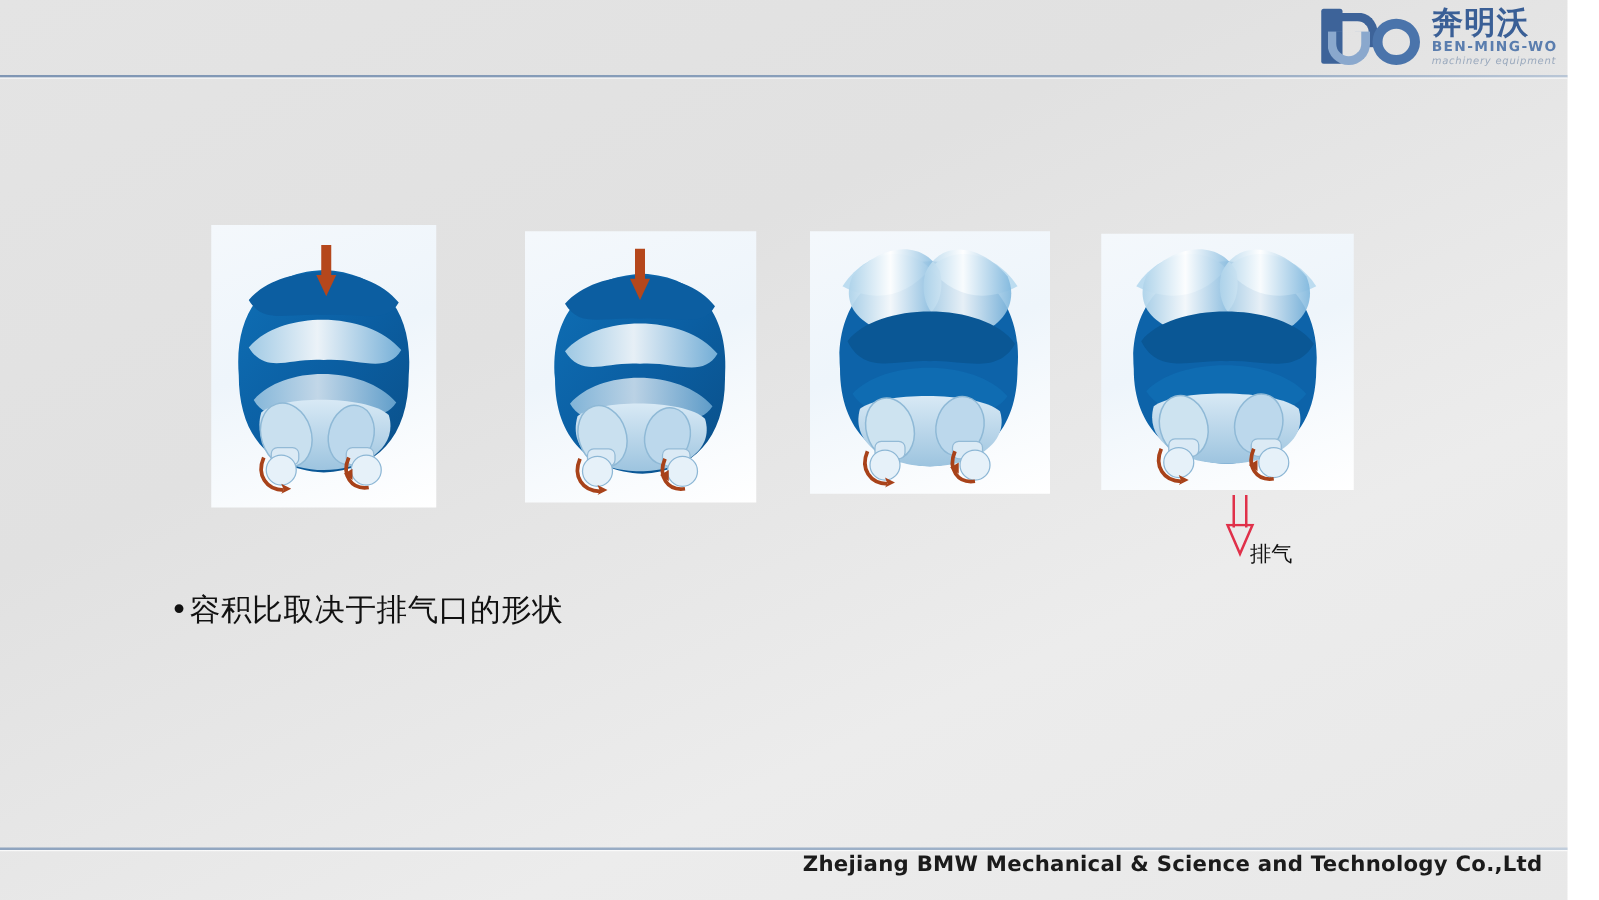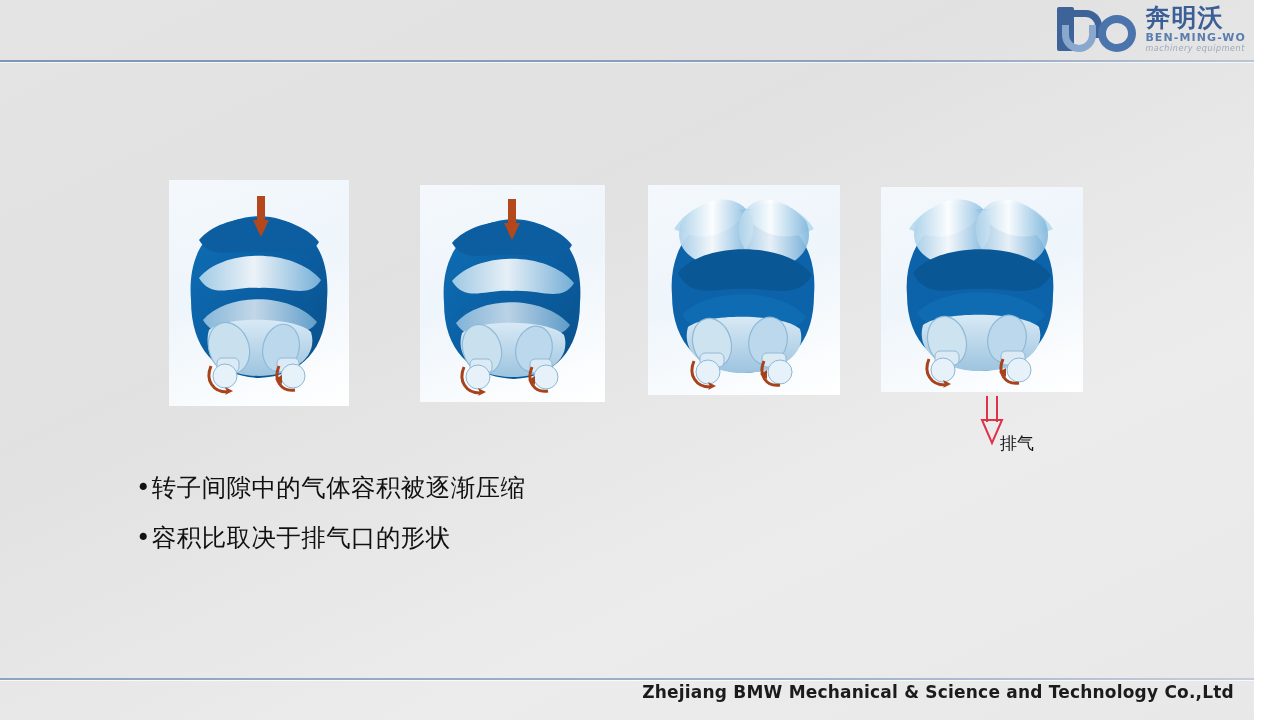--- a/index.html
+++ b/index.html
@@ -288,23 +288,20 @@
       <svg width="28" height="27" viewBox="0 0 28 27">
         <path d="M4 1 L24 1 L14 24 Z" fill="none" stroke="#e0314a" stroke-width="2"></path>
       </svg>
     </div>
   </div>
 
   <div class="fig-label-out">排气</div>
 
   <div class="bullets">
     <div class="bullet">
-      <span class="dot">•</span><span>转子间隙中的气体容积被逐渐压缩</span>
-    </div>
-    <div class="bullet">
       <span class="dot">•</span><span>容积比取决于排气口的形状</span>
     </div>
   </div>
 
   <div class="footer-rule"></div>
   <div class="footer-rule-soft"></div>
   <div class="company">Zhejiang BMW Mechanical &amp; Science and Technology Co.,Ltd</div>
 
 </div>
 

